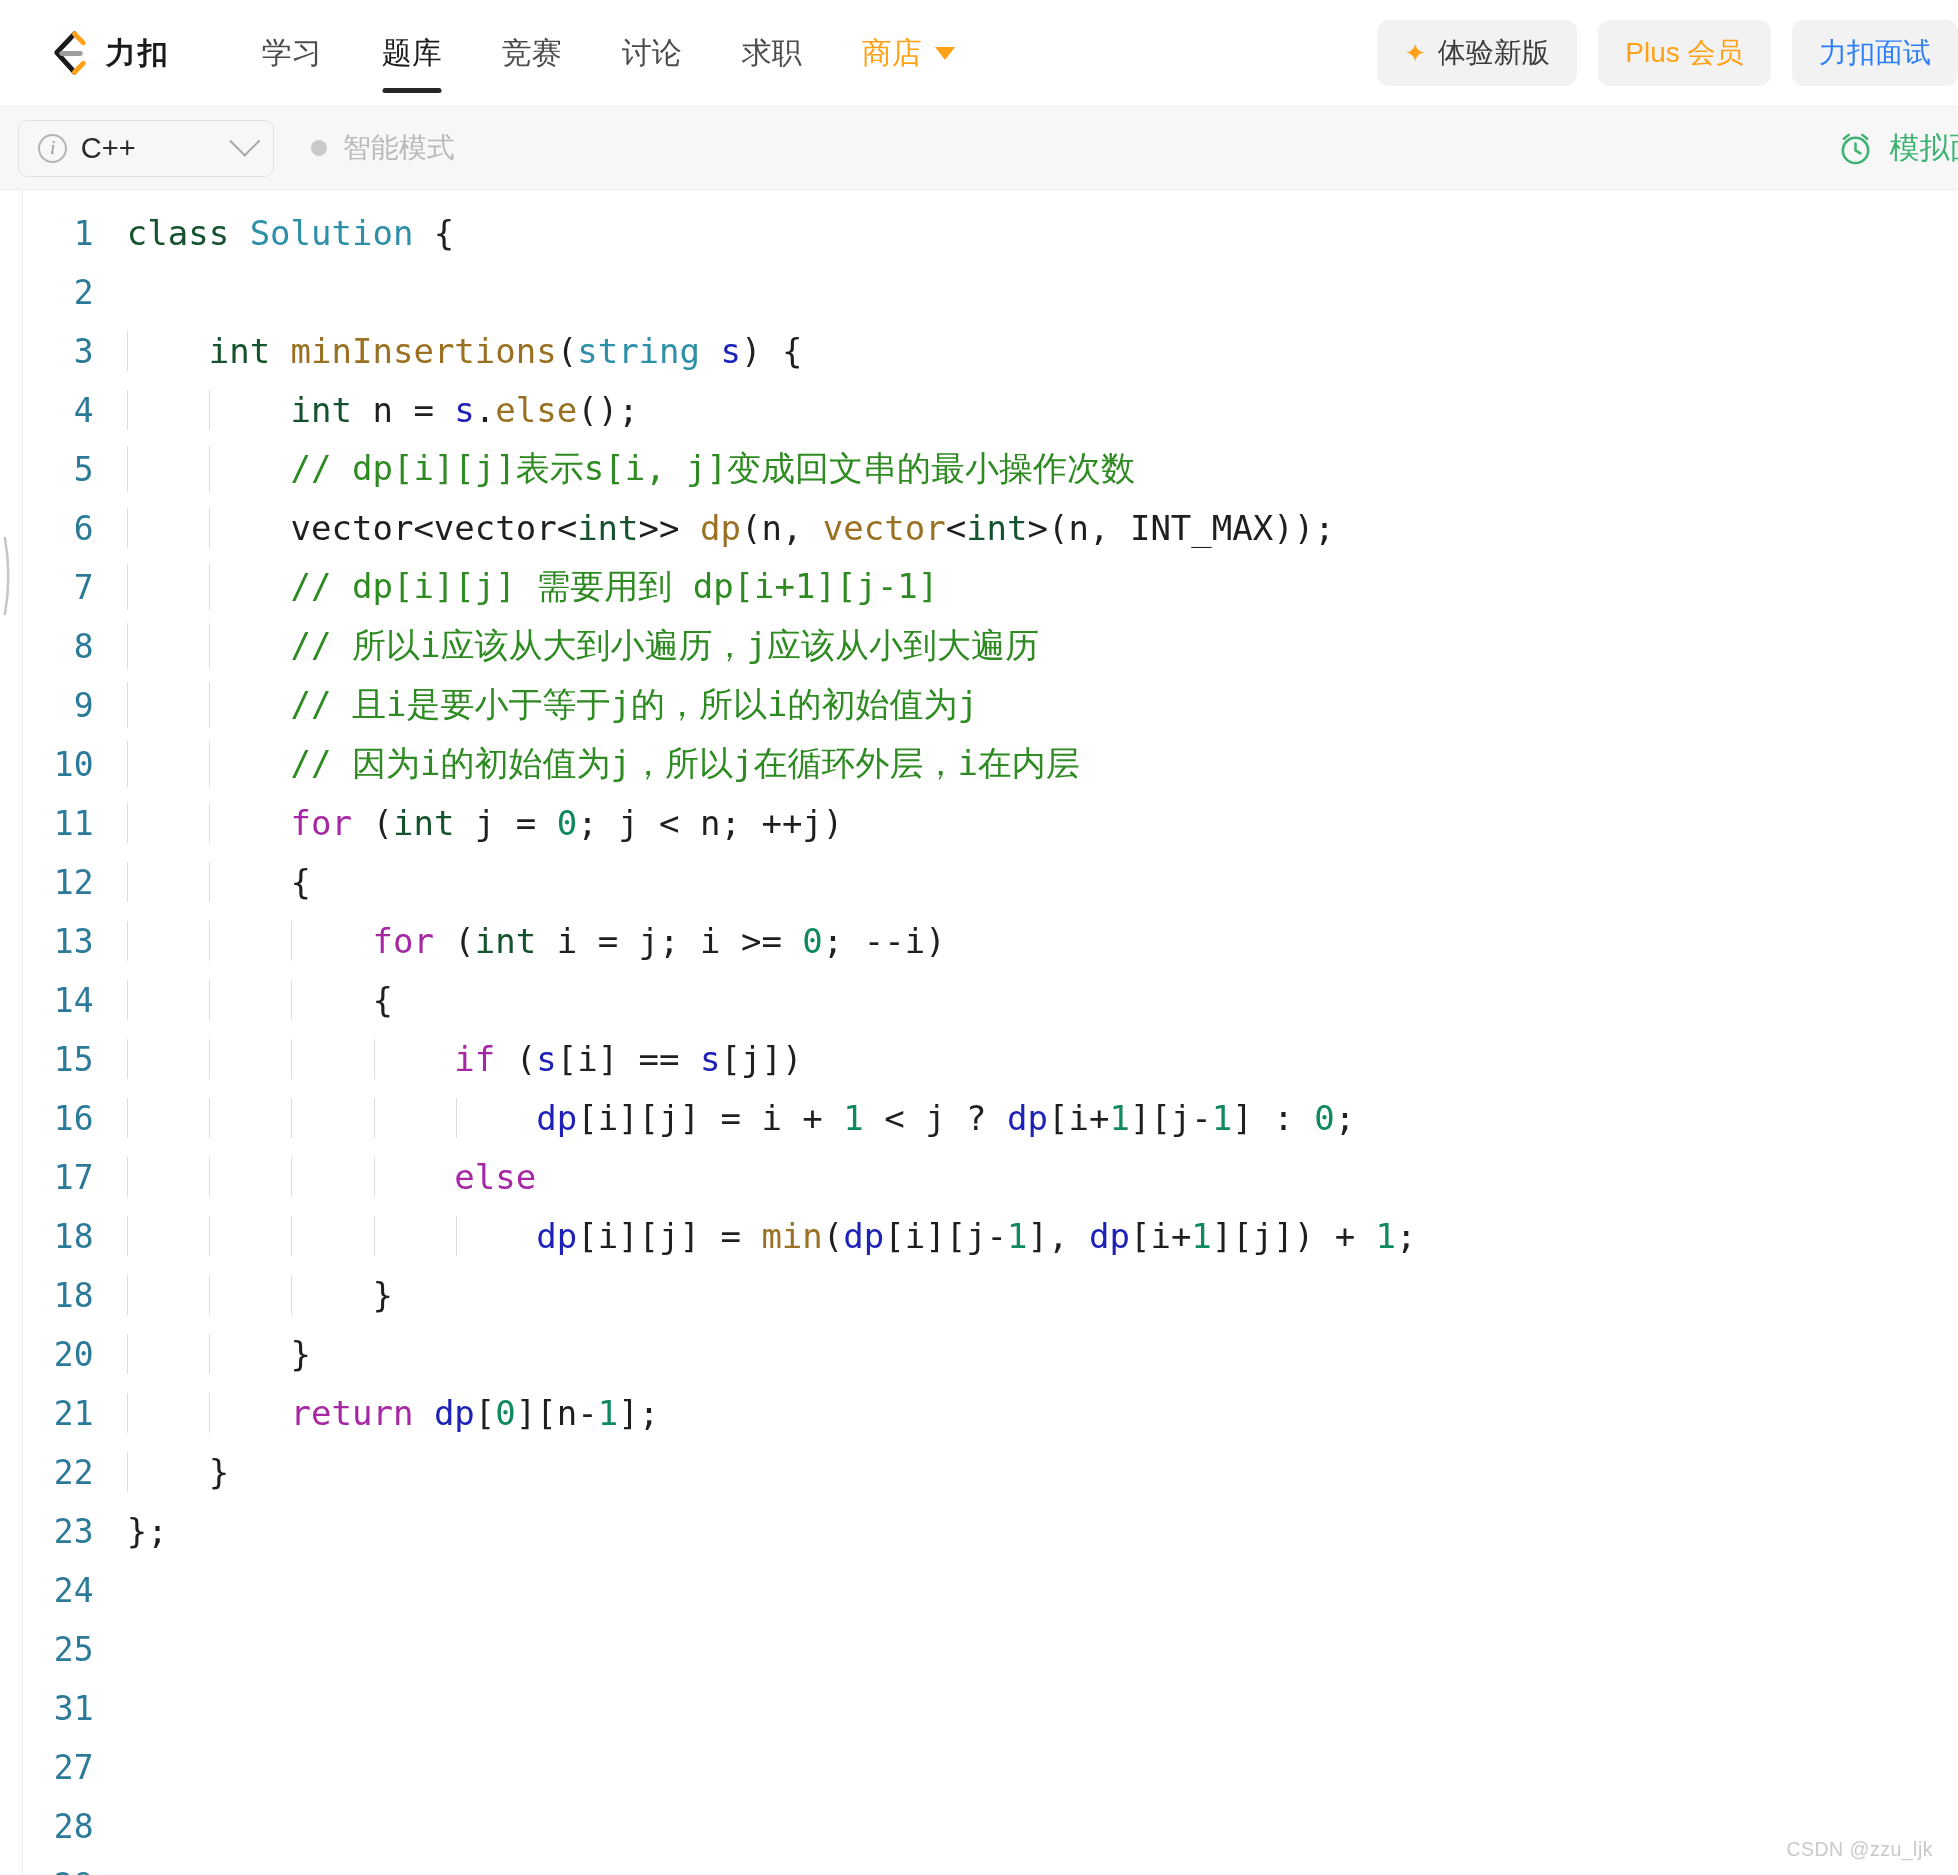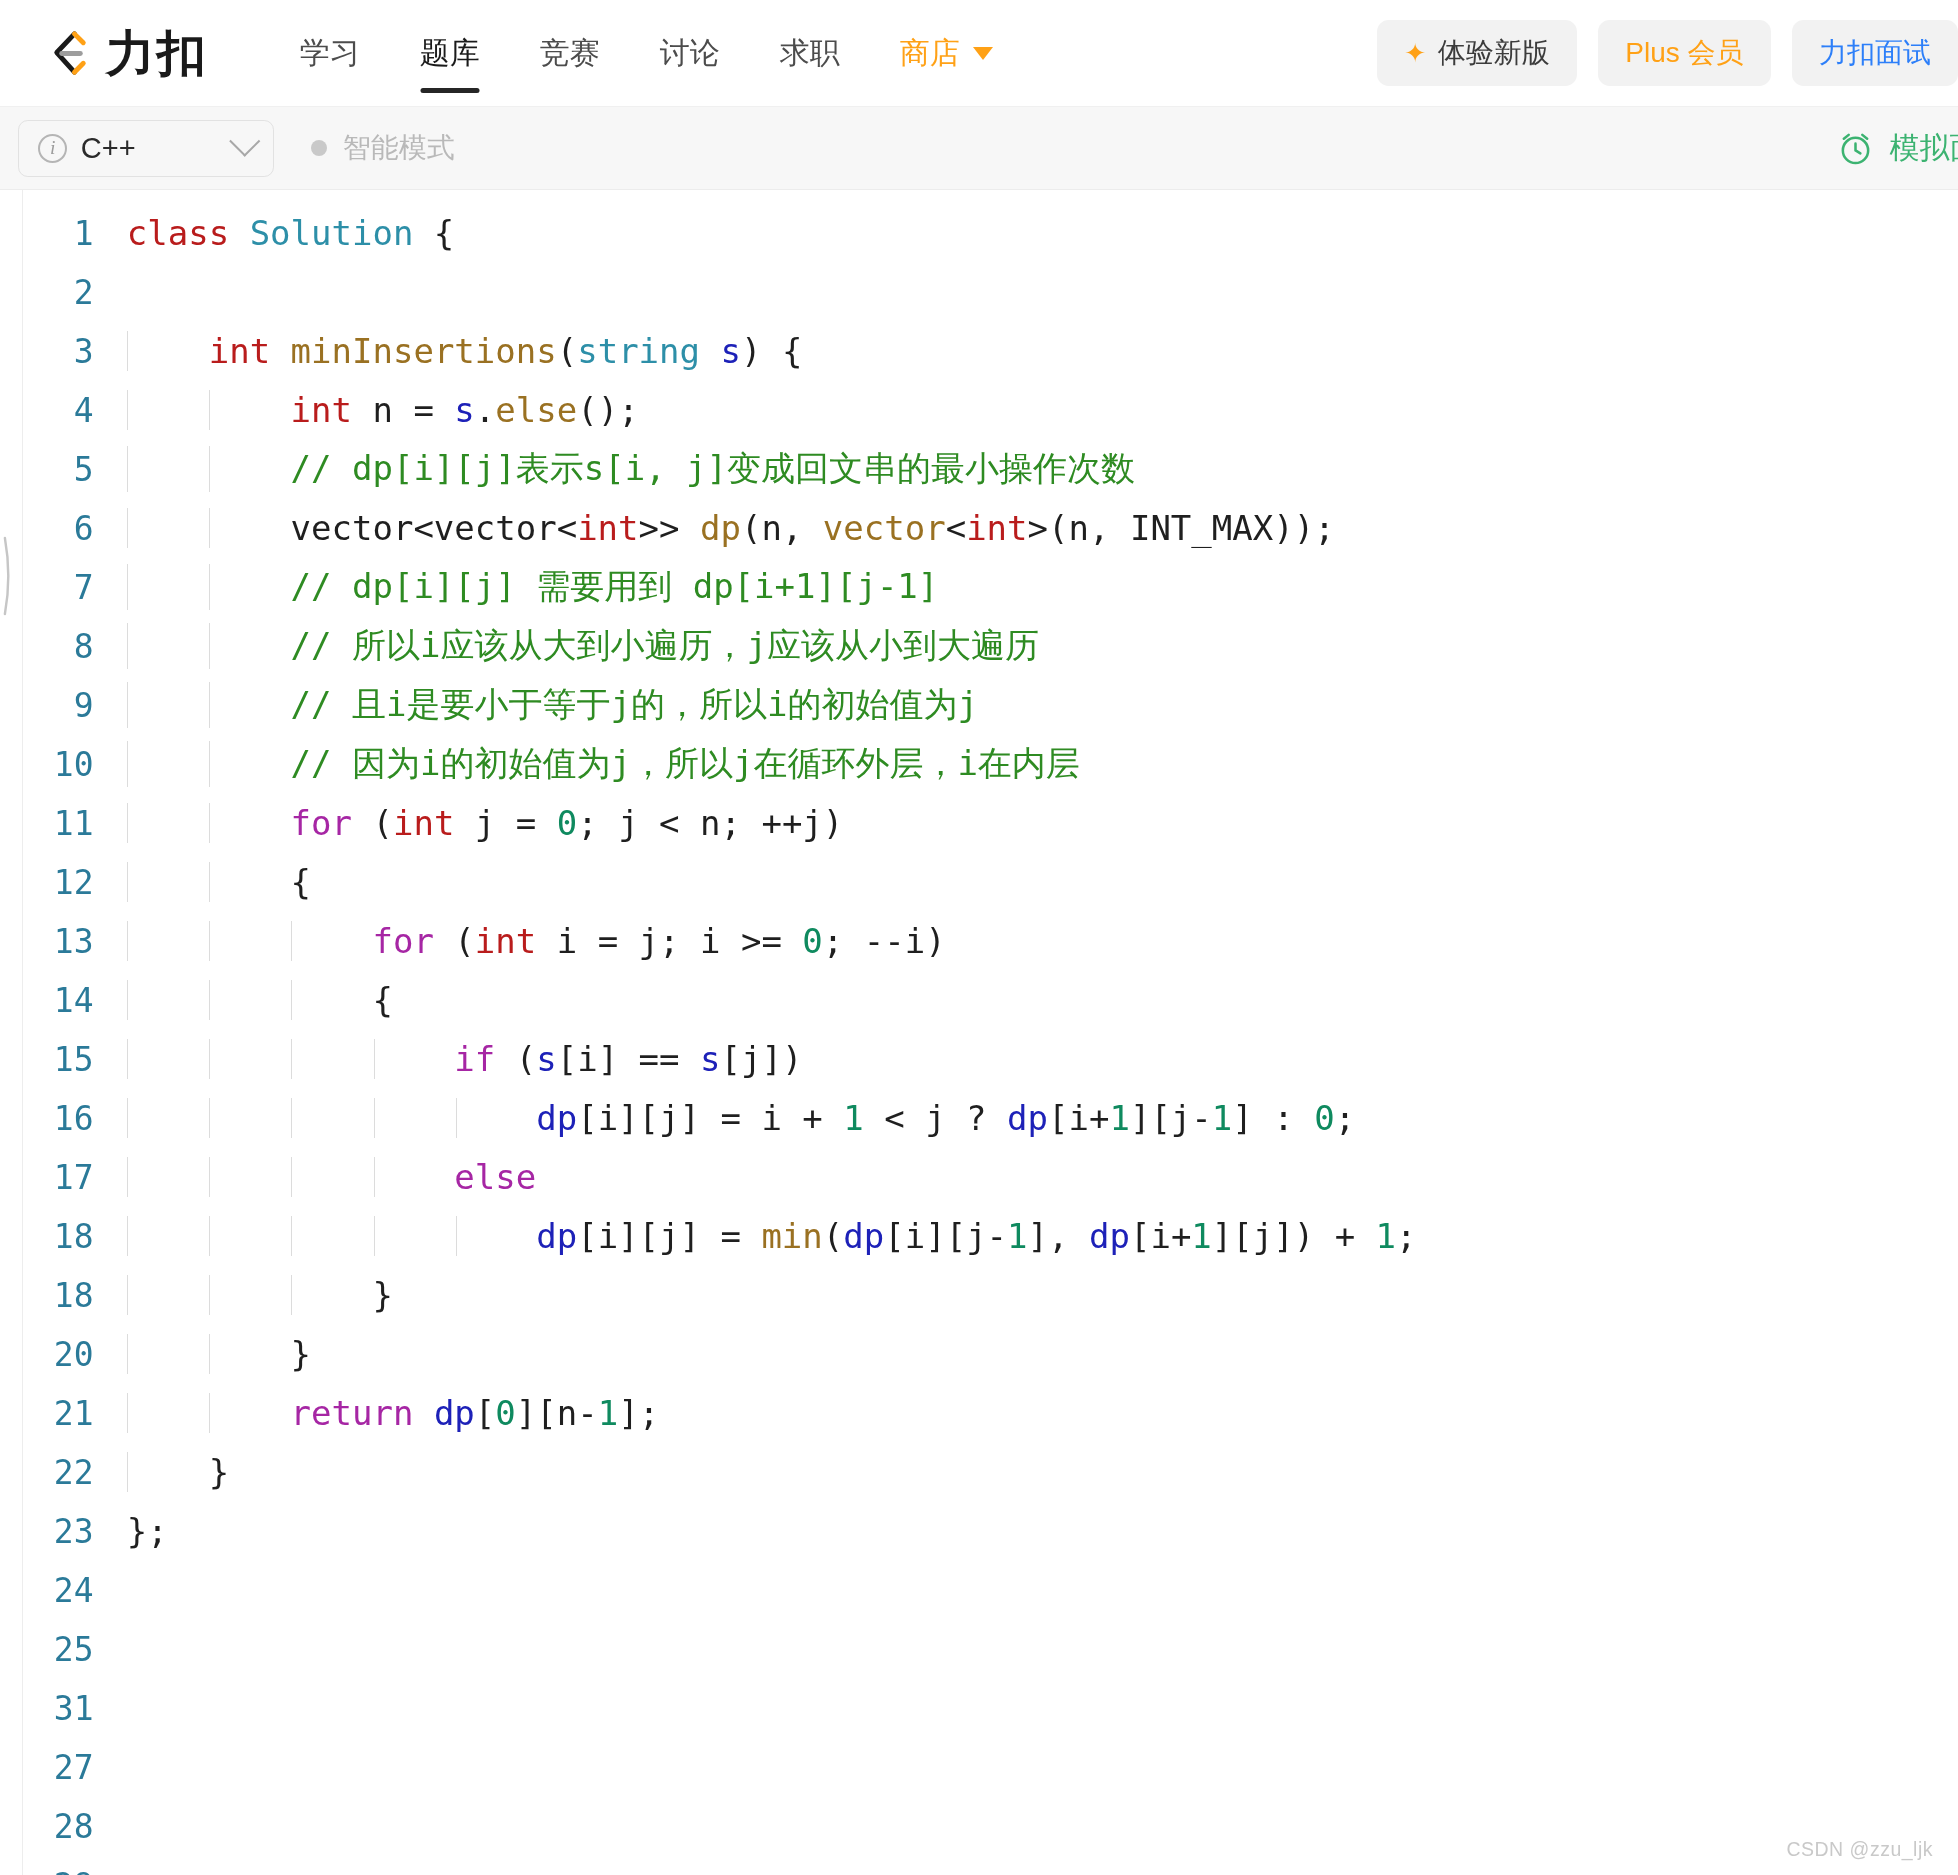--- a/index.html
+++ b/index.html
@@ -21,21 +21,21 @@
     padding: 0 0 0 45px;
     border-bottom: 1px solid #f0f0f0;
   }
   #brand {
     display: flex; align-items: center;
     gap: 7.8px;
     margin-right: 62px;
   }
   #brand .logo-mark { width: 53px; height: 53px; display:block; }
   #brand .logo-text {
-    font-size: 49px; font-weight: 700; color: #1a1a1a;
+    font-size: 30px; font-weight: 700; color: #1a1a1a;
     letter-spacing: 2px; line-height: 1;
   }
   .nav-items { display: flex; height: 107px; }
   .nav-item {
     position: relative;
     font-size: 30px;
     color: #4c4c4c;
     padding: 0 30px;
     height: 107px;
     display: flex; align-items: center;
@@ -189,21 +189,21 @@
   }
   
   .ltext .g {
     position: absolute;
     top: -12.7px;
     height: 59px;
     width: 1px;
     background: #dcdcdc;
   }
   .kw   { color: #a626a4; }        
-  .type { color: #b91c1c; }        
+  .type { color: #14532d; }        
   .cls  { color: #2d8fa8; }        
   .fn   { color: #9a7122; }        
   .var  { color: #1d21b8; }        
   .num  { color: #0f8a5f; }        
   .cmt  { color: #2e8b22; }        
   .plain{ color: #1f1f1f; }
 
   #watermark {
     position: absolute;
     right: 25px; bottom: 13.7px;

